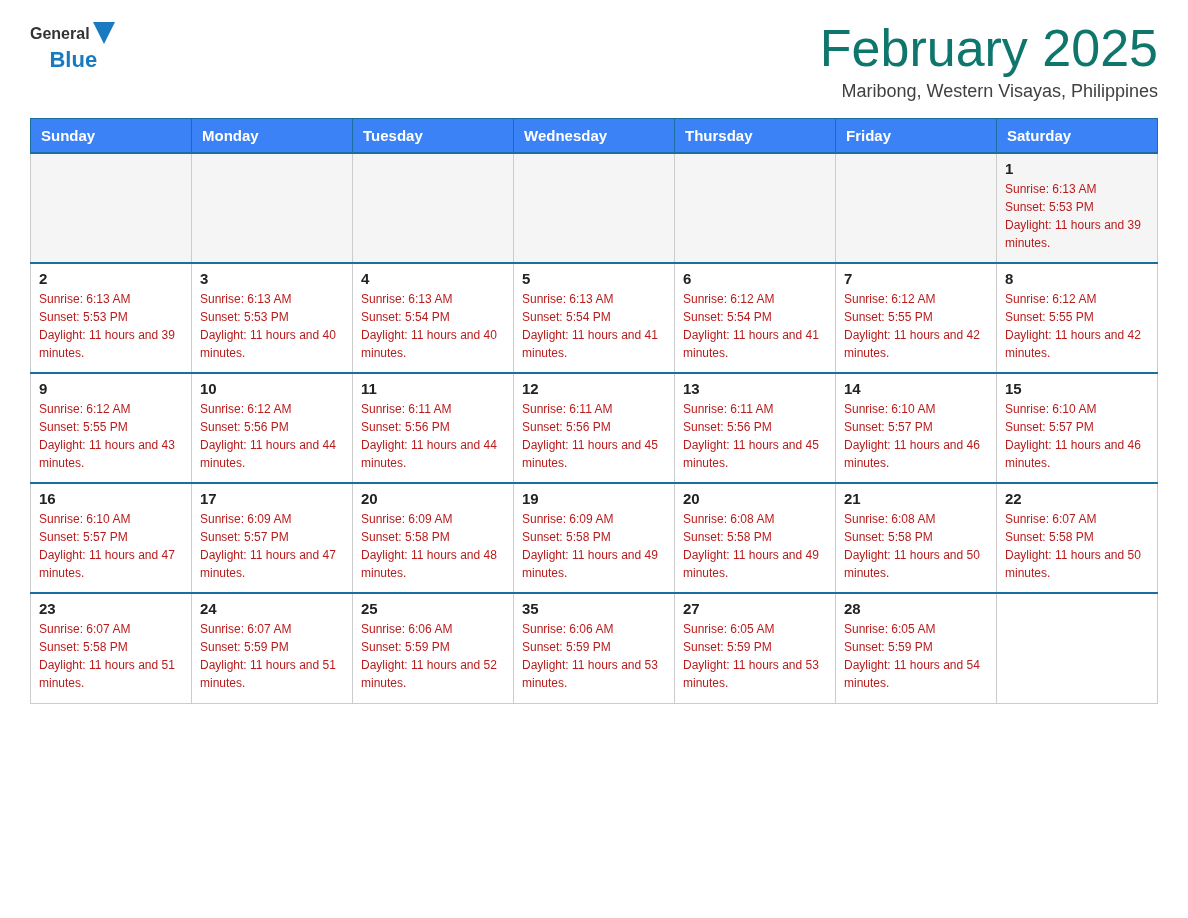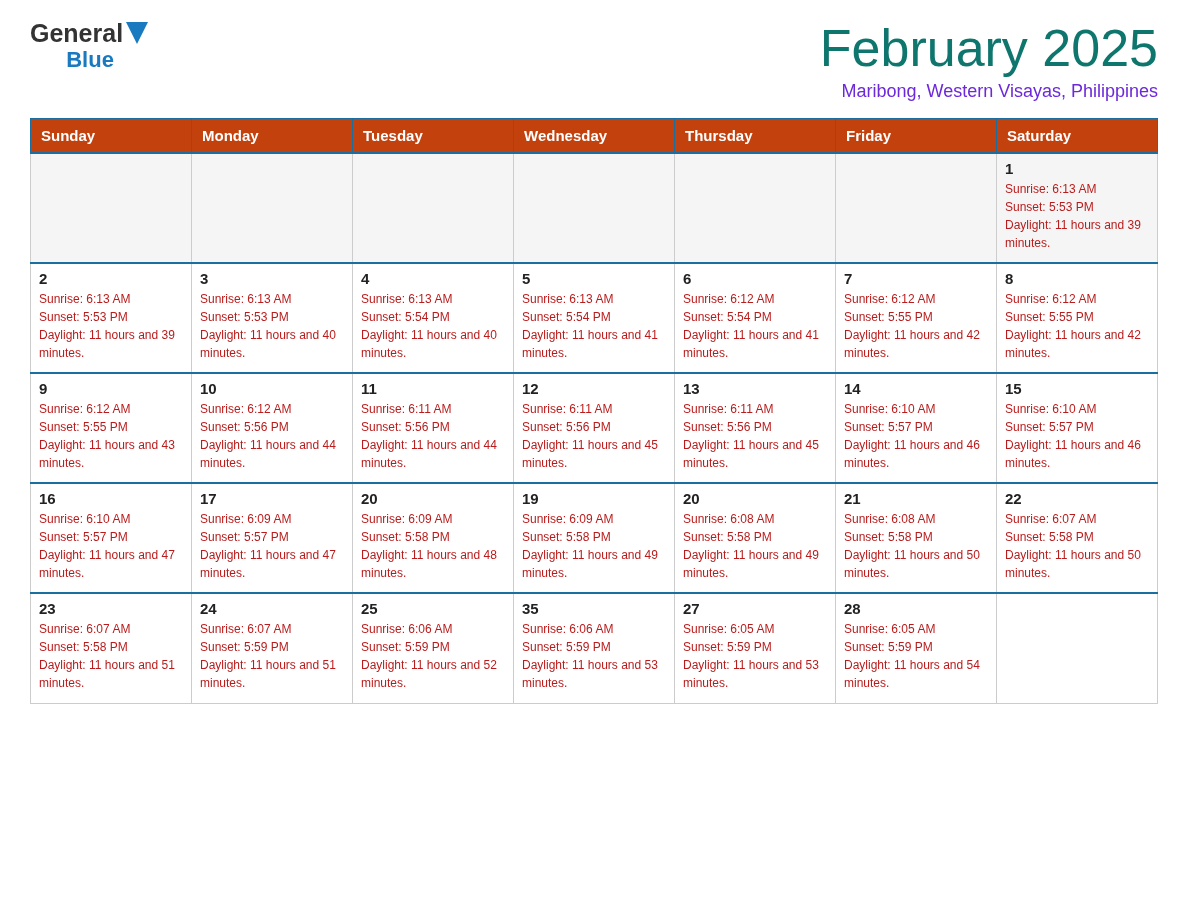--- a/index.html
+++ b/index.html
@@ -15,50 +15,50 @@
       justify-content: space-between;
       align-items: flex-start;
       margin-bottom: 16px;
     }
     .logo {
       display: flex;
       align-items: center;
       gap: 4px;
     }
     .logo-text-general {
-      font-size: 25px;
+      font-size: 16px;
       font-weight: bold;
       color: #333;
     }
     .logo-text-blue {
       font-size: 22px;
       font-weight: bold;
       color: #1a7abf;
     }
     .title-block {
       text-align: right;
     }
     .month-title {
       font-size: 52px;
       font-weight: 300;
       color: #0f766e;
       line-height: 1.1;
     }
     .location-subtitle {
       font-size: 18px;
-      color: #6d28d9;
+      color: #404040;
       margin-top: 4px;
     }
     .calendar {
       width: 100%;
       border-collapse: collapse;
       border: 1px solid #aaa;
     }
     .calendar th {
-      background-color: #c2410c;
+      background-color: #3b82f6;
       color: #fff;
       font-size: 15px;
       font-weight: bold;
       padding: 8px 10px;
       text-align: left;
       border: 1px solid #1a6fa0;
     }
     .calendar td {
       vertical-align: top;
       padding: 6px 8px;

